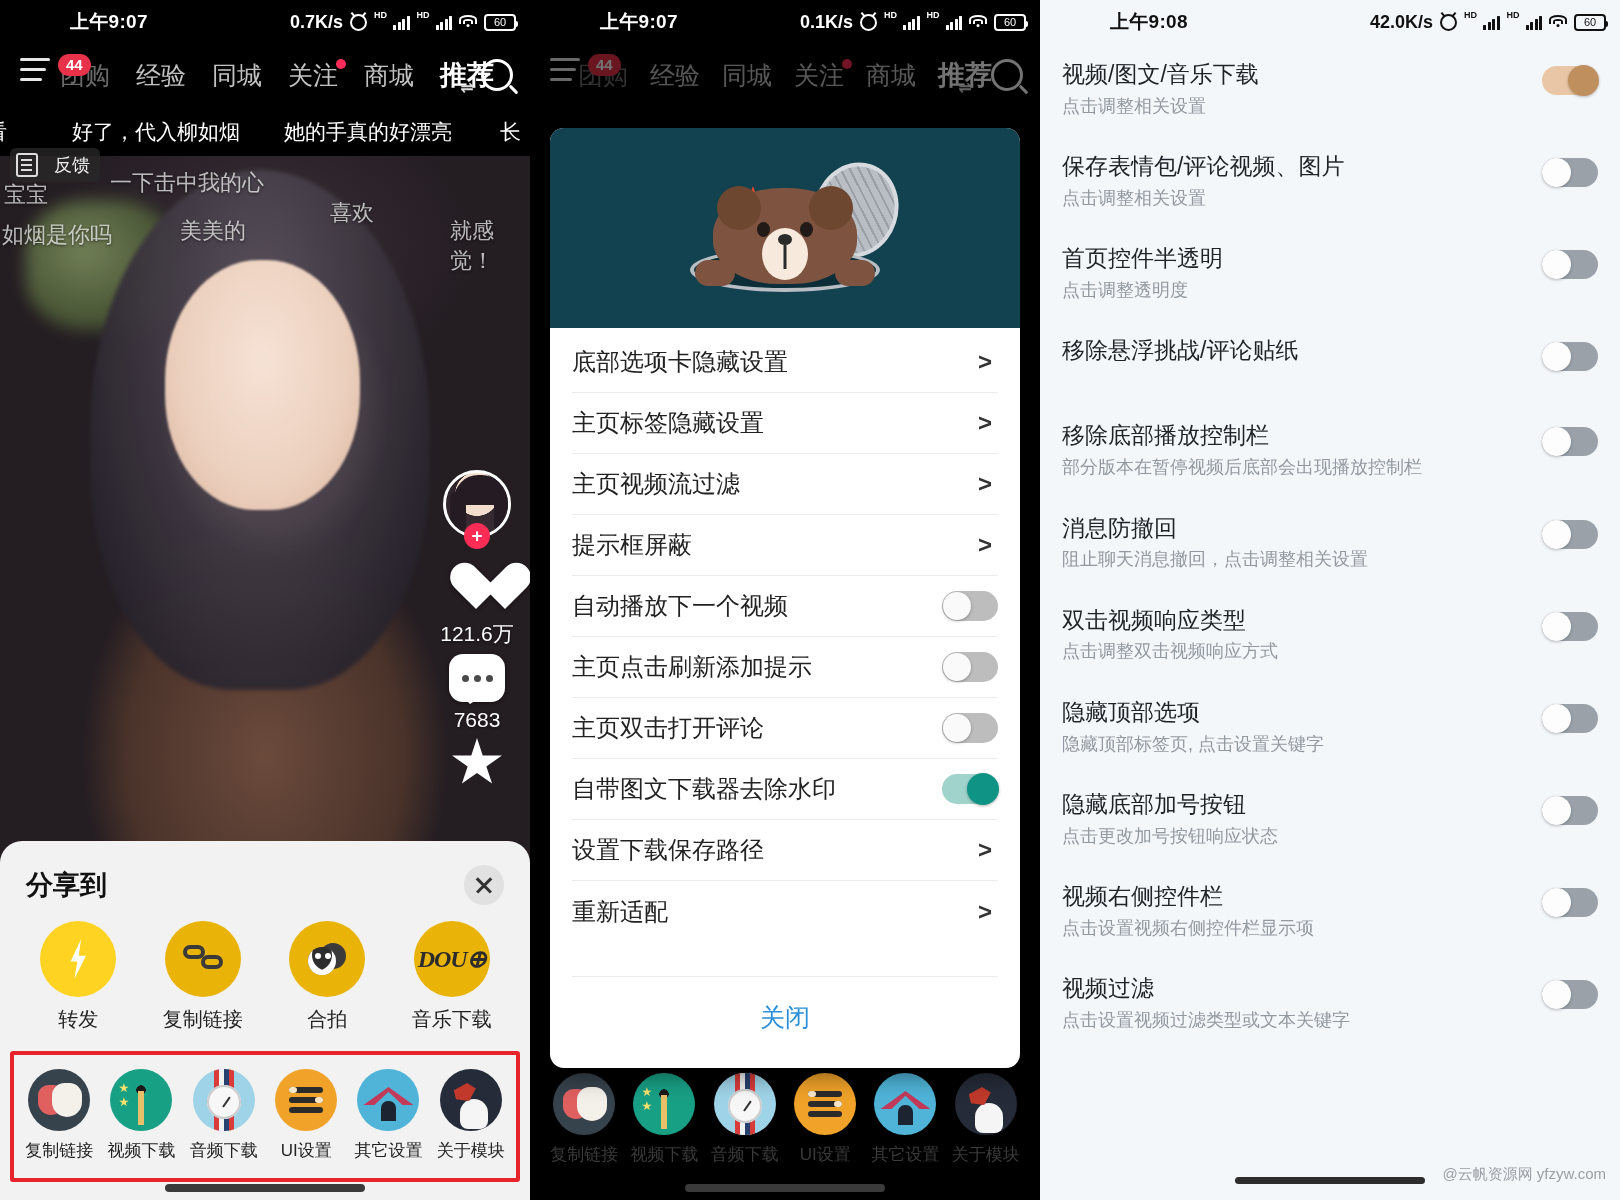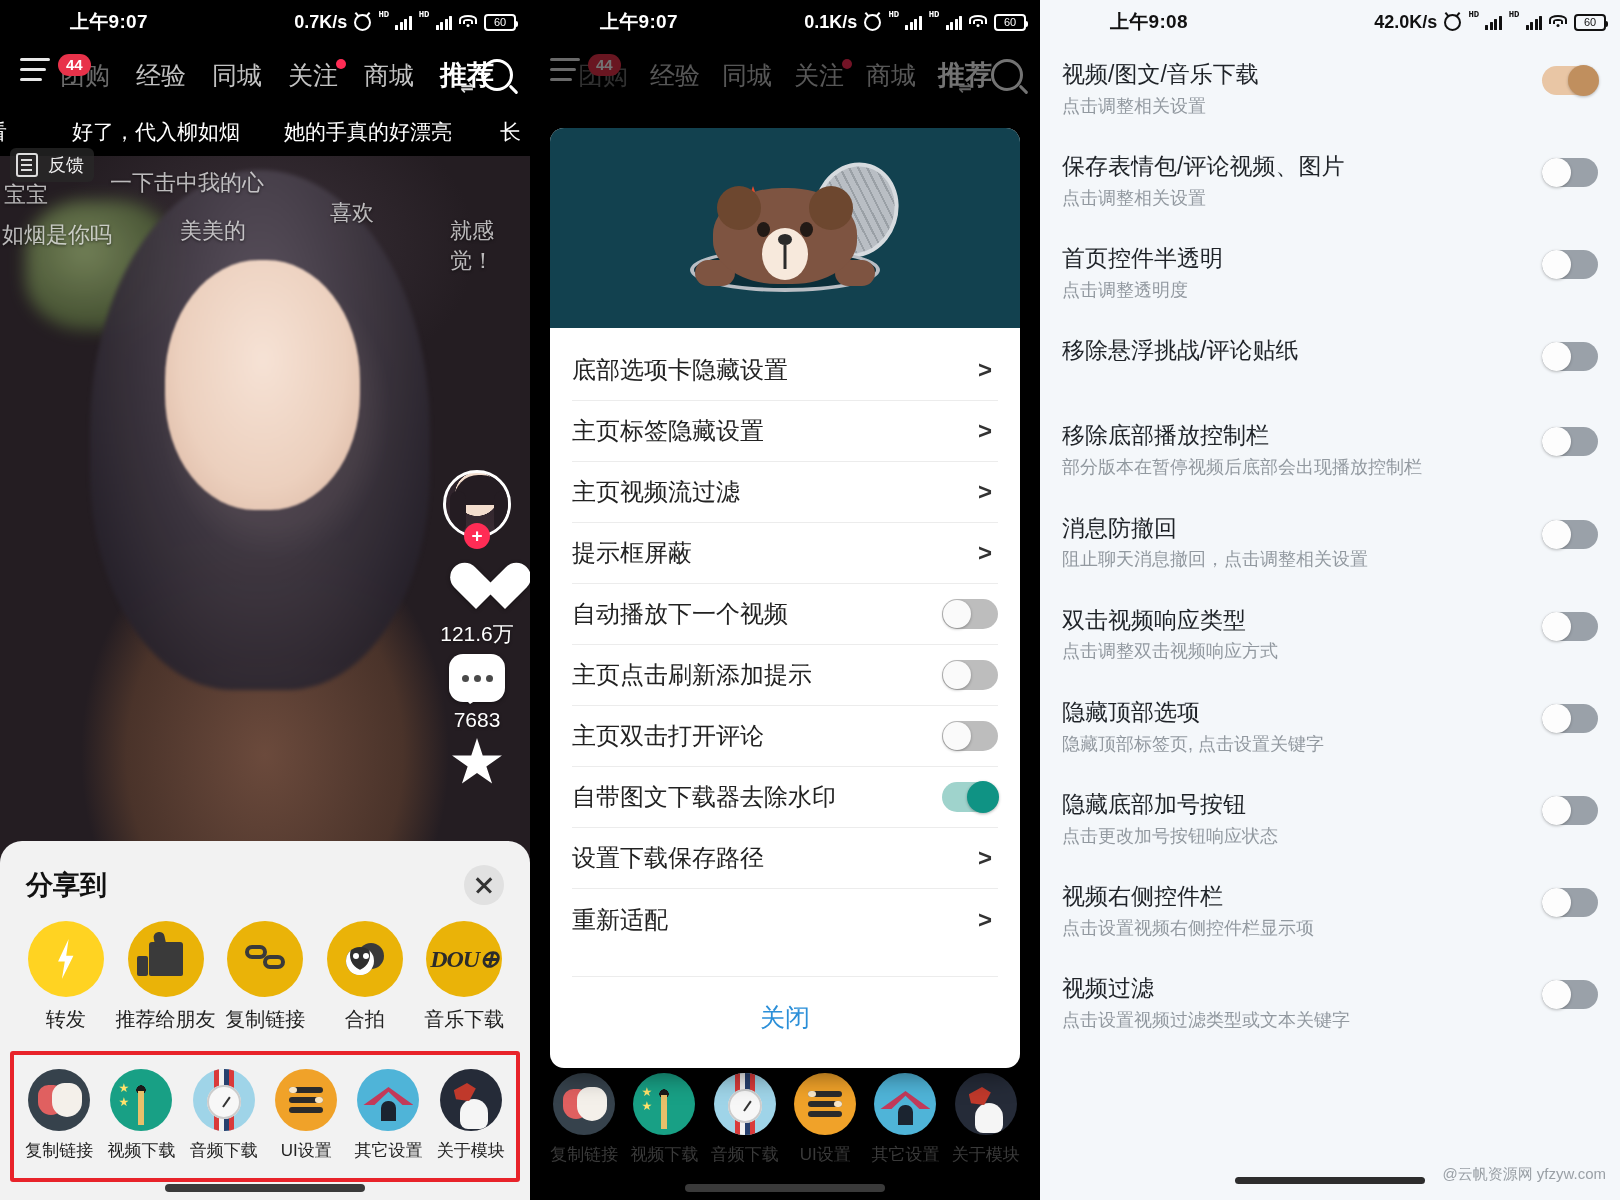--- a/index.html
+++ b/index.html
@@ -27,21 +27,21 @@
   .sb-right { position:absolute; right: 14px; display:flex; align-items:center; gap:7px; }
   .sb-speed { font-size: 18px; font-weight: 600; }
   .alarm-ic { width:17px;height:17px;border:2px solid currentColor;border-radius:50%;position:relative;}
   .alarm-ic::before,.alarm-ic::after{content:"";position:absolute;width:2px;height:5px;background:currentColor;top:-4px;}
   .alarm-ic::before{left:0px;transform:rotate(-40deg);}
   .alarm-ic::after{right:0px;transform:rotate(40deg);}
   .sig { display:flex; align-items:flex-end; gap:1.5px; height:15px; position:relative; padding-left:1px;}
   .sig i { display:block; width:3px; background:currentColor; border-radius:.5px;}
   .sig i:nth-child(1){height:5px;} .sig i:nth-child(2){height:8px;}
   .sig i:nth-child(3){height:11px;} .sig i:nth-child(4){height:14px;}
-  .hd { font-size:9px; font-weight:700; line-height:1; position:relative; top:-7px; margin-right:-2px;font-family:Liberation Mono, monospace;}
+  .hd { font-size:9px; font-weight:700; line-height:1; position:relative; top:-7px; margin-right:-2px;}
   .wifi { width:18px;height:14px;position:relative;}
   .wifi span{position:absolute;border:2px solid currentColor;border-bottom:none;border-radius:50% 50% 0 0;left:50%;transform:translateX(-50%);}
   .wifi span:nth-child(1){width:18px;height:9px;bottom:5px;}
   .wifi span:nth-child(2){width:10px;height:5px;bottom:5px;}
   .wifi span:nth-child(3){width:3px;height:3px;bottom:2px;border:none;background:currentColor;border-radius:50%;}
   .batt { width:32px;height:17px;border:2px solid currentColor;border-radius:4px;position:relative;
           display:flex;align-items:center;justify-content:center;font-size:11px;font-weight:400;text-align:center;}
   .batt::after{content:"";position:absolute;right:-4px;top:5px;width:2px;height:6px;background:currentColor;border-radius:0 2px 2px 0;}
 
   
@@ -74,21 +74,21 @@
        linear-gradient(170deg,#5c6b4a 0%,#44543a 22%,#6d7356 36%,#3c3a36 55%,#4a3a30 80%,#2e2620 100%);
   }
   .vid-hair{position:absolute;left:90px;top:30px;width:340px;height:520px;border-radius:50% 50% 42% 42%;
      background:radial-gradient(ellipse at 50% 30%,#5d5460 0%,#3d3640 48%,#241f28 85%);filter:blur(2px);opacity:.95;}
   .vid-face{position:absolute;left:165px;top:120px;width:195px;height:250px;border-radius:48% 48% 46% 46%;
      background:radial-gradient(ellipse at 50% 40%,#f6e2d5 0%,#ecd0be 60%,#d9b49f 100%);filter:blur(1px);}
   .vid-top{position:absolute;left:25px;top:60px;width:150px;height:130px;border-radius:40%;
      background:radial-gradient(ellipse at 40% 40%, #7a8a5c, #43512f 75%);filter:blur(8px);opacity:.9;}
   .vid-overlay-txt{position:absolute;color:rgba(255,255,255,.7);font-size:22px;text-shadow:0 1px 3px rgba(0,0,0,.6);}
 
-  .fb-chip{position:absolute;left:10px;top:8px;display:flex;align-items:center;gap:10px;background:rgba(40,40,40,.75);
+  .fb-chip{position:absolute;left:10px;top:8px;display:flex;align-items:center;gap:16px;background:rgba(40,40,40,.75);
            border-radius:6px;padding:5px 10px 5px 6px;color:#eee;font-size:18px;z-index:30;}
   .fb-chip .fb-ic{width:22px;height:24px;border:2px solid #ddd;border-radius:3px;position:relative;}
   .fb-chip .fb-ic::before{content:"";position:absolute;left:3px;top:4px;width:11px;height:2px;background:#ddd;box-shadow:0 5px 0 #ddd,0 10px 0 #ddd;}
 
   .dy-rail{position:absolute;right:8px;top:330px;width:90px;display:flex;flex-direction:column;align-items:center;gap:6px;z-index:20;}
   .av-wrap{position:relative;width:68px;height:68px;margin-bottom:20px;}
   .avatar{width:68px;height:68px;border-radius:50%;border:3px solid #fff;overflow:hidden;
           background:radial-gradient(circle at 50% 34%, #f3ddcd 0 42%, rgba(0,0,0,0) 43%),
                      linear-gradient(#2a2028,#3a2c33);position:relative;}
   .avatar::before{content:"";position:absolute;left:8px;top:2px;width:52px;height:30px;border-radius:26px 26px 6px 6px;background:#241c22;}
@@ -188,21 +188,21 @@
   .bear-ear{position:absolute;width:44px;height:44px;border-radius:50%;background:#6d472f;top:-2px;}
   .bear-ear.l{left:4px;} .bear-ear.r{right:4px;}
   .bear-snout{position:absolute;left:50%;transform:translateX(-50%);bottom:4px;width:46px;height:52px;border-radius:50%;background:#f7e9dc;}
   .bear-nose{position:absolute;left:50%;transform:translateX(-50%);top:6px;width:14px;height:11px;border-radius:50%;background:#2b2b2b;}
   .bear-mouth{position:absolute;left:50%;transform:translateX(-50%);top:17px;width:3px;height:24px;background:#2b2b2b;}
   .bear-eye{position:absolute;top:34px;width:13px;height:15px;border-radius:50%;background:#221a16;}
   .bear-eye.l{left:44px;} .bear-eye.r{right:44px;}
   .bear-paw{position:absolute;bottom:-2px;width:40px;height:26px;border-radius:16px;background:#7e5441;}
   .bear-paw.l{left:0;} .bear-paw.r{right:0;}
 
-  .dlg-list{flex:1;overflow:hidden;padding:12px 22px;}
+  .dlg-list{flex:1;overflow:hidden;padding:4px 22px;}
   .dlg-row{height:61px;display:flex;align-items:center;justify-content:space-between;border-bottom:1px solid #ececec;}
   .dlg-row:last-child{border-bottom:none;}
   .dlg-txt{font-size:24px;color:#222;}
   .chev{font-size:24px;color:#333;font-weight:700;padding-right:6px;}
   .sw{width:56px;height:30px;border-radius:16px;position:relative;flex:none;}
   .sw.off{background:#bdbdbd;}
   .sw.off::after{content:"";position:absolute;left:1px;top:1px;width:28px;height:28px;border-radius:50%;background:#fafafa;box-shadow:0 1px 3px rgba(0,0,0,.3);}
   .sw.on{background:#9fd3cc;}
   .sw.on::after{content:"";position:absolute;right:-1px;top:-1px;width:32px;height:32px;border-radius:50%;background:#0f9384;box-shadow:0 1px 3px rgba(0,0,0,.3);}
   .dlg-foot{flex:none;padding:12px 22px 22px;text-align:center;border-top:1px solid #ececec;margin:0 22px;}
@@ -342,26 +342,20 @@
         <div class="share-title">分享到</div>
         <div class="share-close"></div>
       </div>
 
       <div class="row5">
         <div class="sh-item">
           <div class="bolt">
               <i></i>
             </div>
           <div class="sh-label">转发</div>
-        </div>
-        <div class="sh-item">
-          <div class="sh-circle">
-              <span class="thumb"></span>
-            </div>
-          <div class="sh-label">推荐给朋友</div>
         </div>
         <div class="sh-item">
           <div class="sh-circle">
               <span class="link-ic">
                 <span></span>
                 <span></span>
               </span>
             </div>
           <div class="sh-label">复制链接</div>
         </div>

